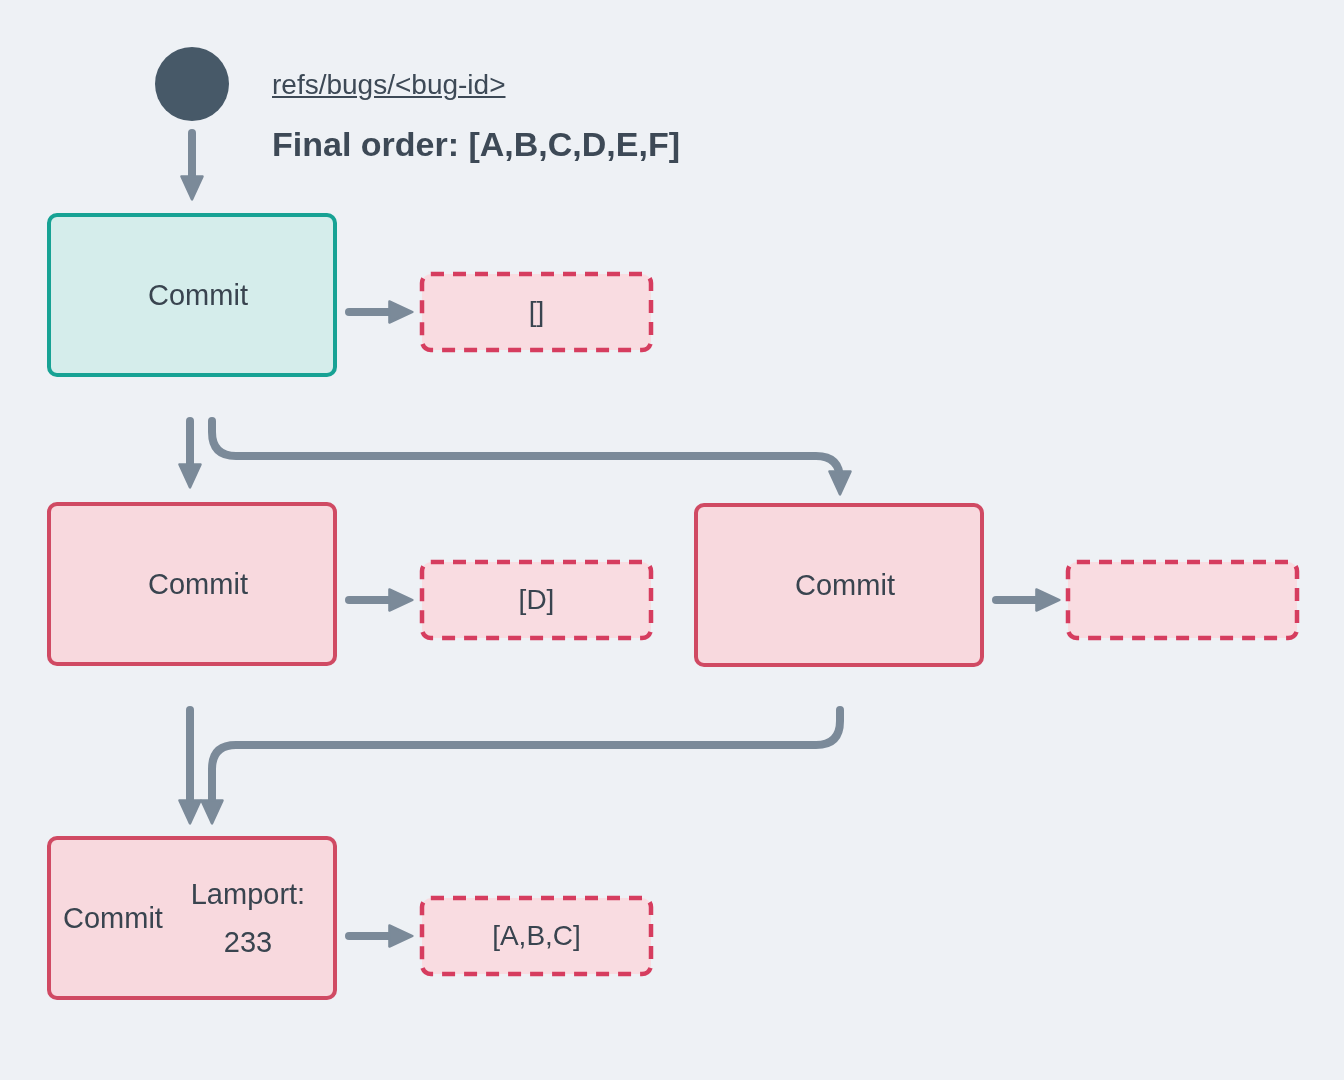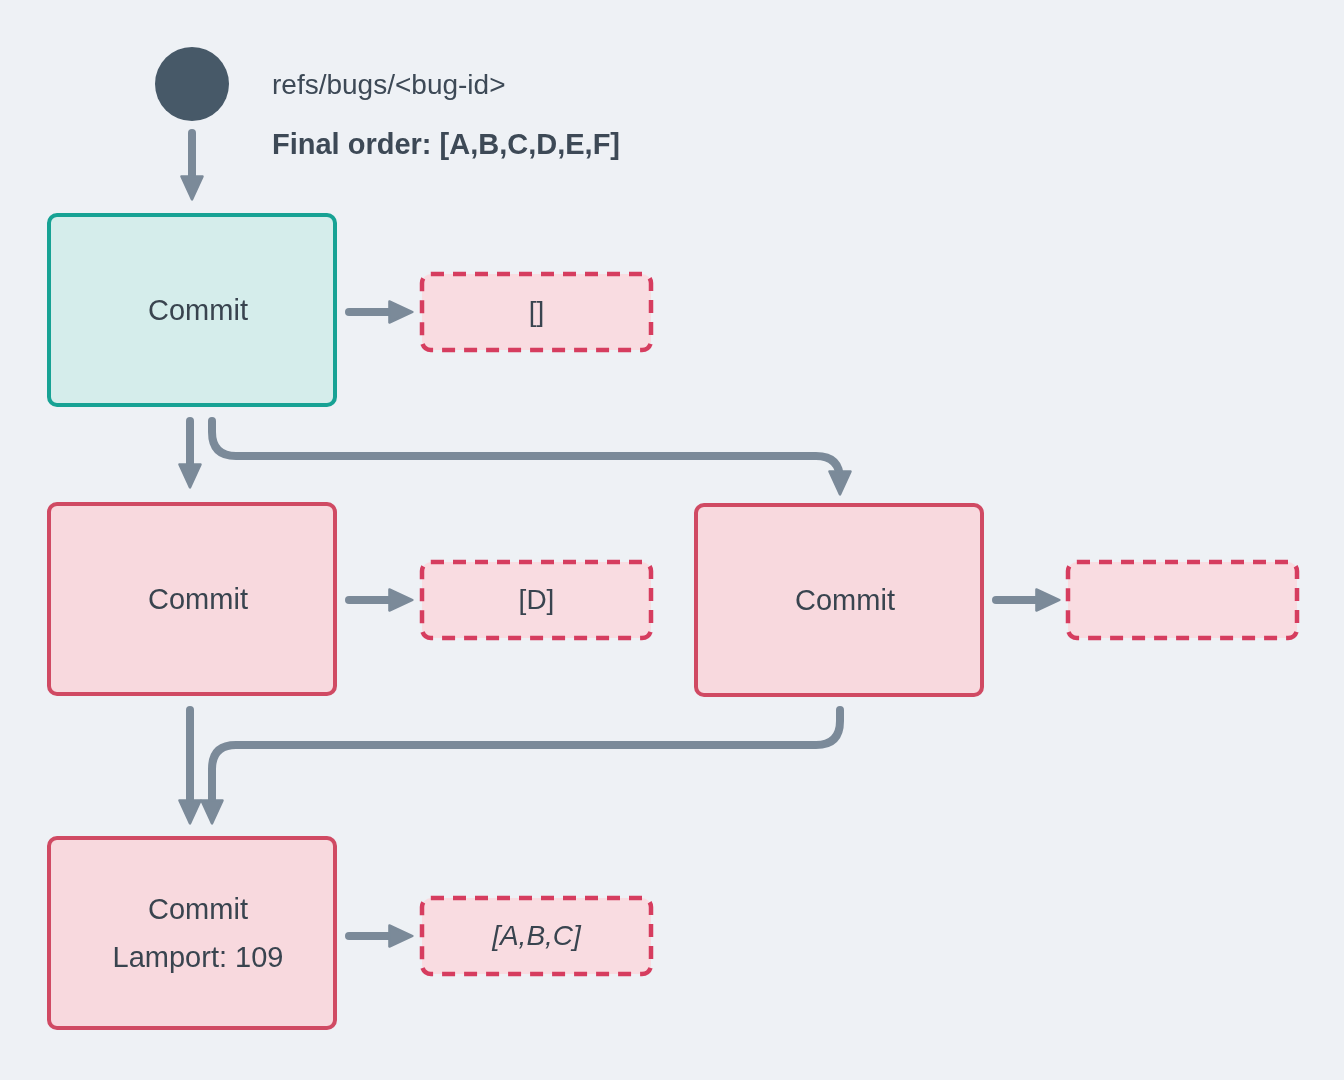--- a/index.html
+++ b/index.html
@@ -41,40 +41,41 @@
     border-radius: 50%;
     background: #475968;
   }
 
   .ref-label {
     position: absolute;
     left: 272px; top: 68px;
     font-size: 28px;
     line-height: 34px;
     color: #3d4956;
+    text-decoration: underline;
   }
 
   .final-order-label {
     position: absolute;
     left: 272px; top: 127px;
-    font-size: 29px;
+    font-size: 34px;
     line-height: 34px;
     font-weight: 700;
     color: #3d4956;
   }
 
   .commit-box {
     position: absolute;
     width: 290px;
-    height: 194px;
+    height: 164px;
     box-sizing: border-box;
     border: 4px solid;
     border-radius: 10px;
     display: flex;
-    flex-direction: column;
+    flex-direction: row;
     align-items: center;
     justify-content: center;
     font-size: 29px;
     line-height: 48px;
     color: #39444f;
     text-align: center;
     padding-left: 12px;
   }
   .commit-box.teal { background: #d5edeb; border-color: #17a294; }
   .commit-box.pink { background: #f8d9de; border-color: #d04a63; }
@@ -137,20 +138,20 @@
   <div class="commit-box pink" style="left:47px; top:502px;">
     <div>Commit</div>
   </div>
 
   <div class="commit-box pink" style="left:694px; top:503px;">
     <div>Commit</div>
   </div>
 
   <div class="commit-box pink" style="left:47px; top:836px;">
     <div>Commit</div>
-    <div>Lamport: 109</div>
+    <div>Lamport: 233</div>
   </div>
 
   <div class="payload-label" style="left:422px; top:274px;">[]</div>
   <div class="payload-label" style="left:422px; top:562px;">[D]</div>
-  <div class="payload-label" style="left:422px; top:898px;font-style:italic;">[A,B,C]</div>
+  <div class="payload-label" style="left:422px; top:898px;">[A,B,C]</div>
 
 </div>
 
 </body></html>

